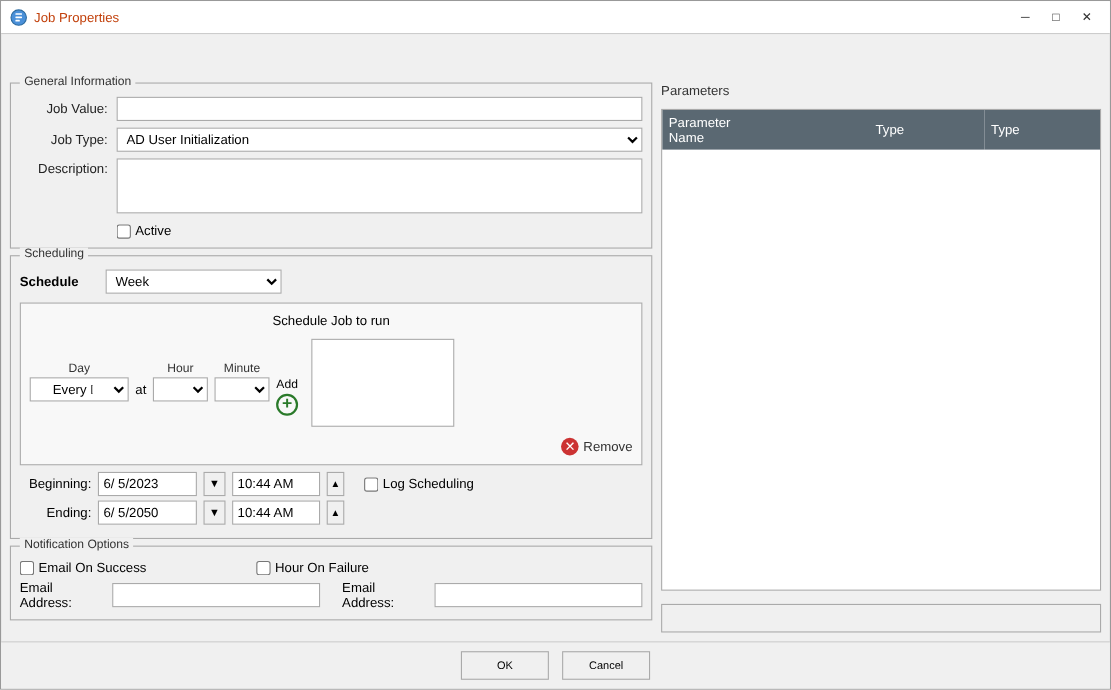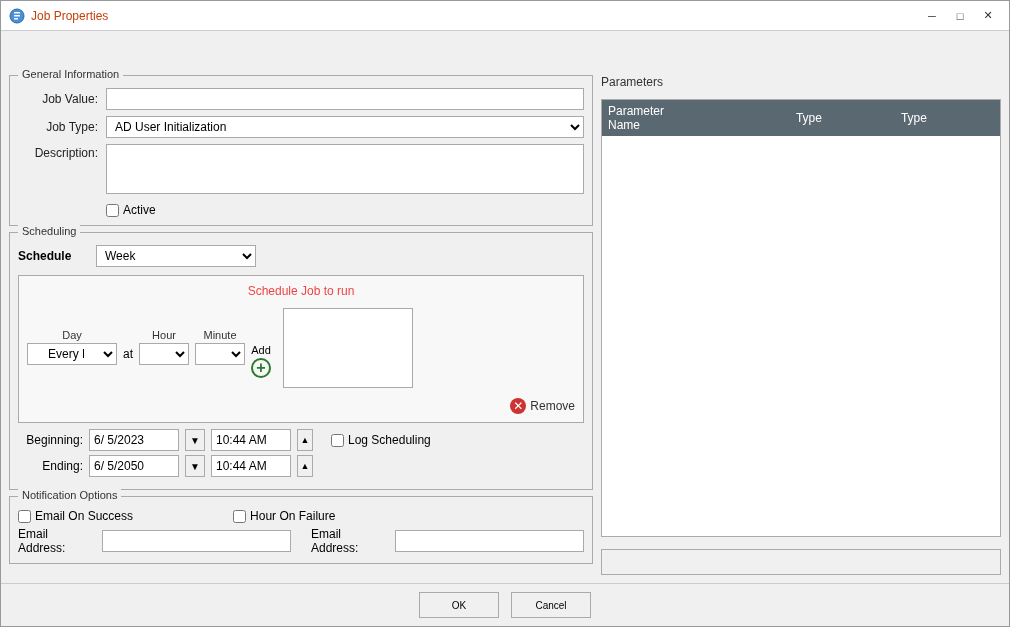--- a/index.html
+++ b/index.html
@@ -179,21 +179,21 @@
     .schedule-inner-box {
       border: 1px solid #aaa;
       padding: 8px;
       background: #f8f8f8;
       margin-bottom: 6px;
     }
     .schedule-inner-title {
       text-align: center;
       font-size: 12px;
       margin-bottom: 8px;
-      color: #ef4444;
+      color: #000000;
     }
     .schedule-inner-row {
       display: flex;
       align-items: center;
       gap: 6px;
     }
     .schedule-col {
       display: flex;
       flex-direction: column;
       align-items: center;

